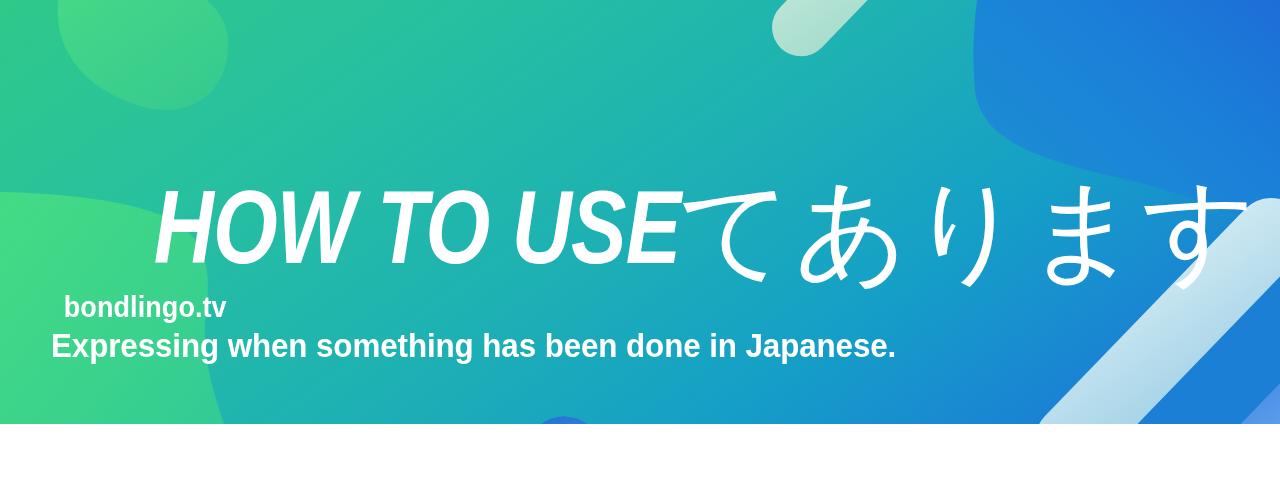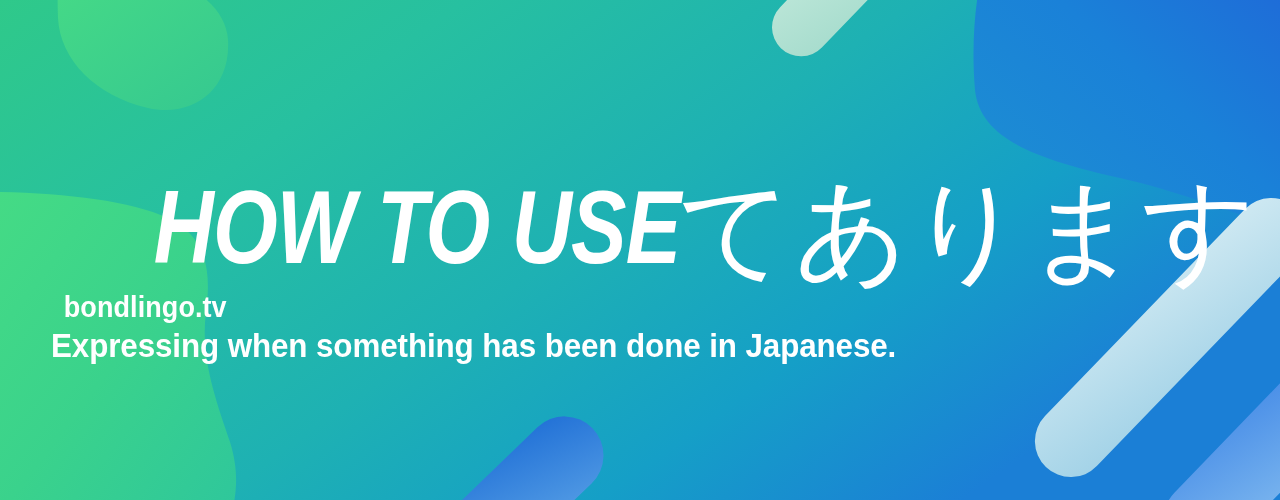--- a/index.html
+++ b/index.html
@@ -7,21 +7,21 @@
     padding: 0;
     background: #ffffff;
   }
   body {
     font-family: "Liberation Sans", sans-serif;
   }
 
   #banner {
     position: relative;
     width: 1280px;
-    height: 500px;
+    height: 424px;
     overflow: hidden;
   }
 
   #bg-svg {
     position: absolute;
     inset: 0;
     width: 1280px;
     height: 500px;
     display: block;
   }

